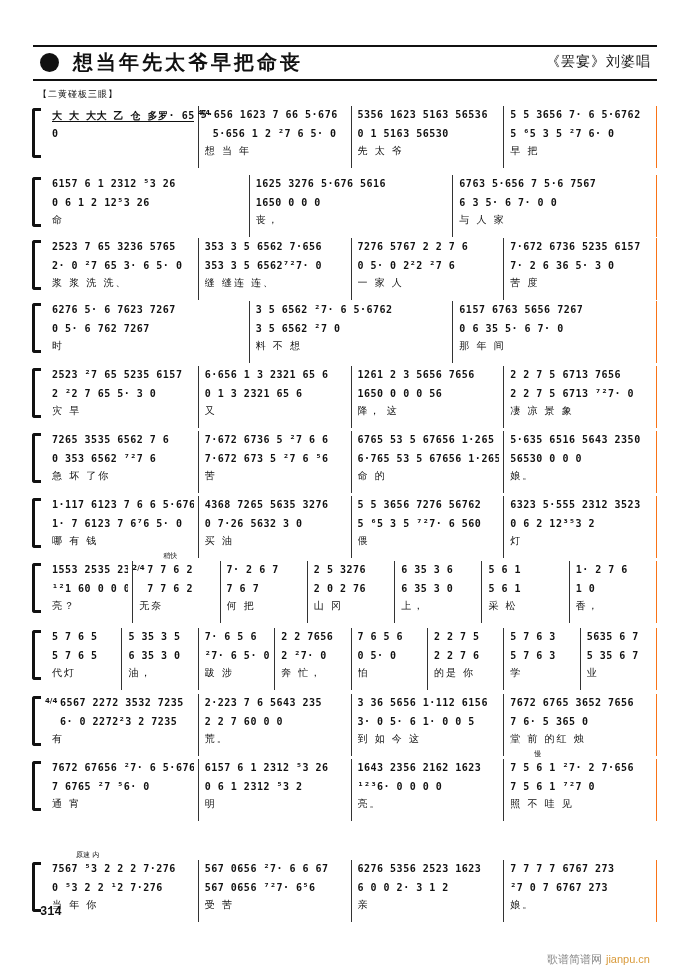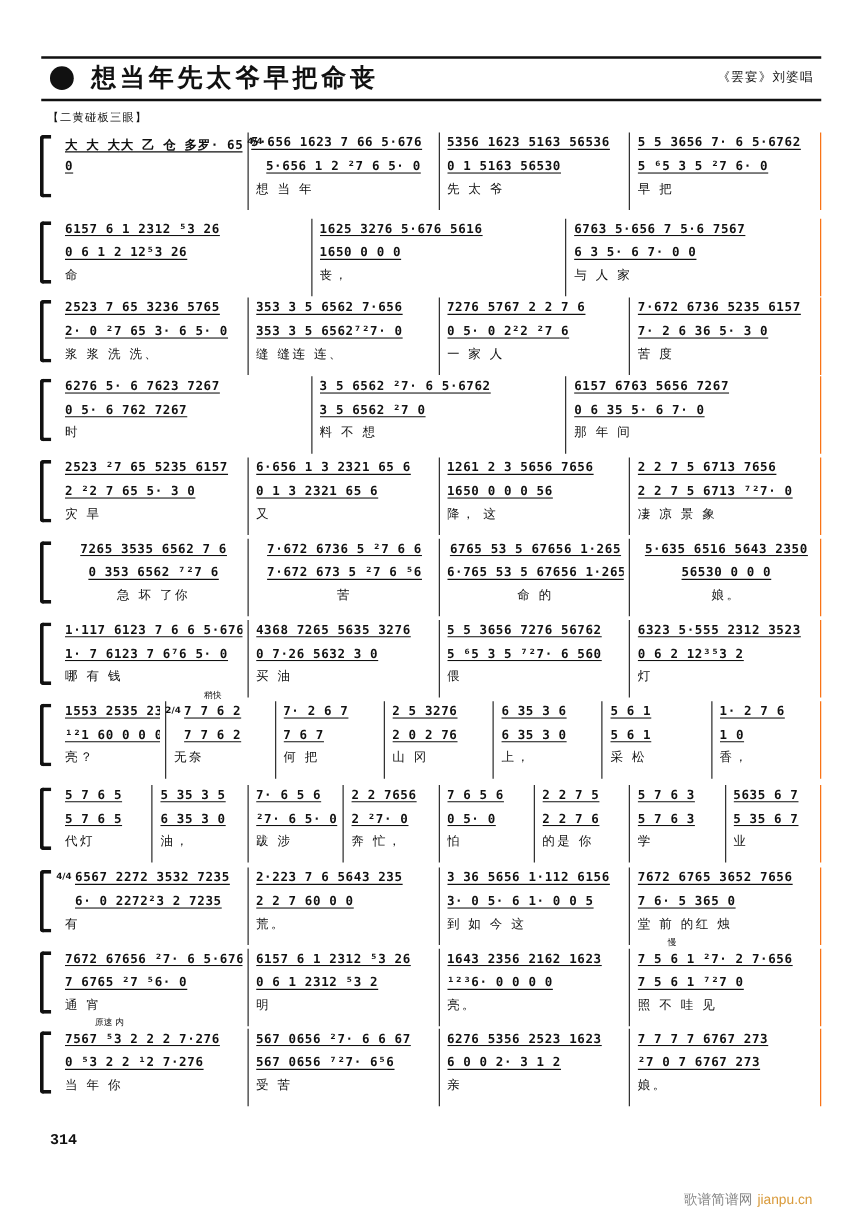--- a/index.html
+++ b/index.html
@@ -2,21 +2,21 @@
 <html><head>
 <meta charset="utf-8">
 <style>
   html, body { margin:0; padding:0; background:#fff; }
   body { width:690px; height:976px; position:relative; overflow:hidden;
          font-family:"Liberation Sans","DejaVu Sans",sans-serif; color:#111; }
   .rule { position:absolute; left:33px; right:33px; height:2px; background:#111; }
   .title-bar { position:absolute; left:33px; right:33px; top:46px; height:32px; display:flex; align-items:center; }
   .bullet { width:19px; height:19px; border-radius:50%; background:#111; margin-left:7px; margin-right:14px; }
   .title { font-family:"DejaVu Serif",serif; font-weight:bold; font-size:20px; letter-spacing:3px; }
-  .source { margin-left:auto; margin-right:6px; font-family:Liberation Mono, monospace; font-size:10px; letter-spacing:1px; }
+  .source { margin-left:auto; margin-right:6px; font-family:Liberation Mono, monospace; font-size:14px; letter-spacing:1px; }
   .mode { position:absolute; left:38px; top:88px; font-size:9px; letter-spacing:1px; }
   .system { position:absolute; left:32px; right:33px; height:62px; }
   .brace { position:absolute; left:0; top:2px; width:6px; height:44px; border:3px solid #111; border-right:none; border-radius:3px 0 0 3px; }
   .measures { position:absolute; left:14px; right:0; top:0; height:62px; display:flex; }
   .measure { position:relative; flex:1; border-right:1px solid #333; padding:0 4px; }
   .measure:last-child { border-right:1px solid #f97316; }
   .line { position:absolute; left:6px; right:4px; font-family:"DejaVu Sans Mono","Liberation Mono",monospace; font-size:10px; font-weight:bold; letter-spacing:0.5px; white-space:nowrap; overflow:hidden; }
   .line.top { top:3px; border-bottom:0; }
   .line.bot { top:22px; }
   .line.lyr { top:38px; font-family:"DejaVu Sans",sans-serif; font-weight:normal; font-size:10px; letter-spacing:2px; }
@@ -150,21 +150,21 @@
           <div class="line bot ul">1650 0 0 0 56</div>
           <div class="line lyr">降， 这</div>
         </div>
         <div class="measure">
           <div class="line top ul">2 2 7 5 6713 7656</div>
           <div class="line bot ul">2 2 7 5 6713 ⁷²7· 0</div>
           <div class="line lyr">凄 凉 景 象</div>
         </div>
       </div>
     </div>
-    <div class="system" style="top: 431px; text-align: center;">
+    <div class="system" style="top: 431px;">
       <div class="brace"></div>
       <div class="measures">
         <div class="measure">
           <div class="line top ul">7265 3535 6562 7 6</div>
           <div class="line bot ul">0 353 6562 ⁷²7 6</div>
           <div class="line lyr">急 坏 了你</div>
         </div>
         <div class="measure">
           <div class="line top ul">7·672 6736 5 ²7 6 6</div>
           <div class="line bot ul">7·672 673 5 ²7 6 ⁵6</div>
@@ -339,21 +339,21 @@
           <div class="line lyr">亮。</div>
         </div>
         <div class="measure">
           <div class="tempo" style="left: 30px;">慢</div>
           <div class="line top ul">7 5 6 1 ²7· 2 7·656</div>
           <div class="line bot ul">7 5 6 1 ⁷²7 0</div>
           <div class="line lyr">照 不 哇 见</div>
         </div>
       </div>
     </div>
-    <div class="system" style="top: 823px;">
+    <div class="system" style="top: 860px;">
       <div class="brace"></div>
       <div class="measures">
         <div class="measure">
           <div class="tempo" style="left: 30px;">原速 内</div>
           <div class="line top ul">7567 ⁵3 2 2 2 7·276</div>
           <div class="line bot ul">0 ⁵3 2 2 ¹2 7·276</div>
           <div class="line lyr">当 年 你</div>
         </div>
         <div class="measure">
           <div class="line top ul">567 0656 ²7· 6 6 67</div>

